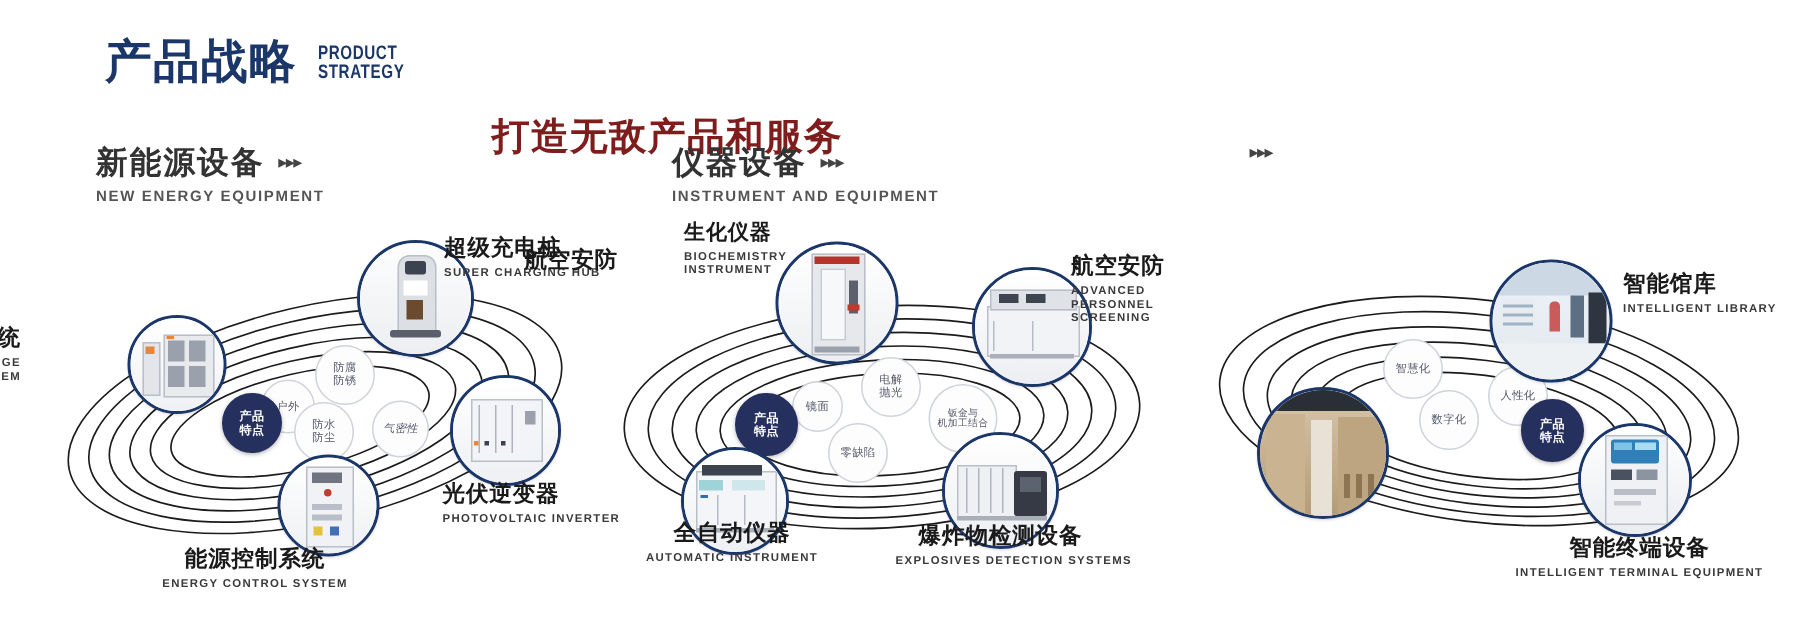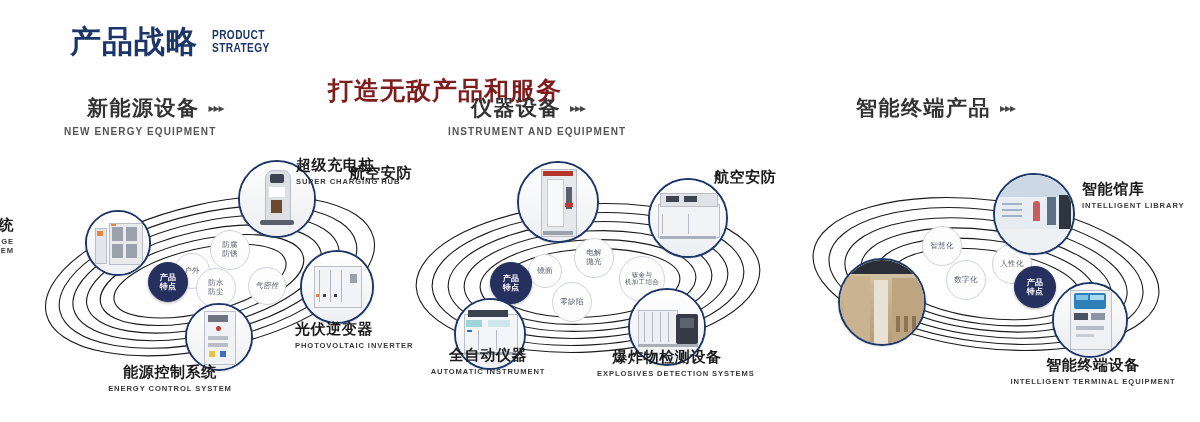--- a/index.html
+++ b/index.html
@@ -12,21 +12,21 @@
   .hdr-cn{font-size:31px;font-weight:bold;color:#1b3668;letter-spacing:1px;line-height:1;
           font-family:"DejaVu Sans","Liberation Sans",sans-serif;}
   .hdr-en{display:flex;flex-direction:column;line-height:1.02;color:#1b3668;
           font-size:13px;font-weight:bold;letter-spacing:0.5px;transform:scaleX(.78);
           transform-origin:left bottom;padding-bottom:3px;}
   .hdr-sub{position:absolute;left:328px;top:34px;font-size:25px;font-weight:bold;color:#7f1d1d;
            letter-spacing:1px;font-family:"DejaVu Sans","Liberation Sans",sans-serif;margin-top:40px;}
 
   
   .sect{position:absolute;}
-  .sect .row{display:flex;align-items:center;gap:9px;margin-left:23px;}
+  .sect .row{display:flex;align-items:center;gap:9px;}
   .sect .cn{font-size:21px;font-weight:bold;color:#333;letter-spacing:1.5px;
             font-family:"DejaVu Sans","Liberation Sans",sans-serif;}
   .sect .arrows{font-size:12px;color:#444;letter-spacing:-1px;font-weight:bold;}
   .sect .en{font-size:10px;color:#555;letter-spacing:1.1px;margin-top:4px;font-weight:600;}
   #sect1{left:64px;top:94px;}
   #sect2{left:448px;top:94px;}
   #sect3{left:833px;top:94px;}
 
   
   .cluster{position:absolute;width:400px;height:250px;}
@@ -89,21 +89,20 @@
   </div>
   <div class="sect" id="sect2">
     <div class="row">
       <span class="cn">仪器设备</span>
       <span class="arrows">▸▸▸</span>
     </div>
     <div class="en">INSTRUMENT AND EQUIPMENT</div>
   </div>
   <div class="sect" id="sect3">
     <div class="row">
-      <span class="cn">智能终端产品</span>
       <span class="arrows">▸▸▸</span>
     </div>
   </div>
 
   <div class="cluster" id="cluster1">
     <div class="rings">
       <svg width="400" height="250" viewBox="0 0 400 250" fill="none">
         <g stroke="#1b1b1b" stroke-width="1.1" fill="none">
           <ellipse cx="210" cy="118" rx="168" ry="72" transform="rotate(-13 210 118)"></ellipse>
           <ellipse cx="208" cy="119" rx="152" ry="64" transform="rotate(-13 208 119)"></ellipse>
@@ -278,22 +277,27 @@
         <div class="devd" style="left:46px;top:24px;width:22px;height:30px;background:#353a45;border-radius:2px;"></div>
         <div class="devd" style="left:50px;top:28px;width:14px;height:10px;background:#5c626e;"></div>
         <div class="devd" style="left:8px;top:54px;width:60px;height:3px;background:#a9afb9;"></div>
       </div>
     </div>
 
     <div class="lab r" style="left:-48px;top:6px;width:68px;">
       <div class="cn">航空安防</div>
       <div class="en"></div>
     </div>
+    <div class="lab sm2" style="left:64px;top:-12px;">
+      <div class="cn">生化仪器</div>
+      <div class="en w" style="width:70px;">BIOCHEMISTRY INSTRUMENT</div>
+    </div>
     <div class="lab" style="left:322px;top:10px;">
       <div class="cn">航空安防</div>
+      <div class="en w" style="width:90px;">ADVANCED PERSONNEL SCREENING</div>
     </div>
     <div class="lab c" style="left:36px;top:188px;width:120px;">
       <div class="cn">全自动仪器</div>
       <div class="en">AUTOMATIC INSTRUMENT</div>
     </div>
     <div class="lab c" style="left:205px;top:190px;width:140px;">
       <div class="cn">爆炸物检测设备</div>
       <div class="en">EXPLOSIVES DETECTION SYSTEMS</div>
     </div>
   </div>

